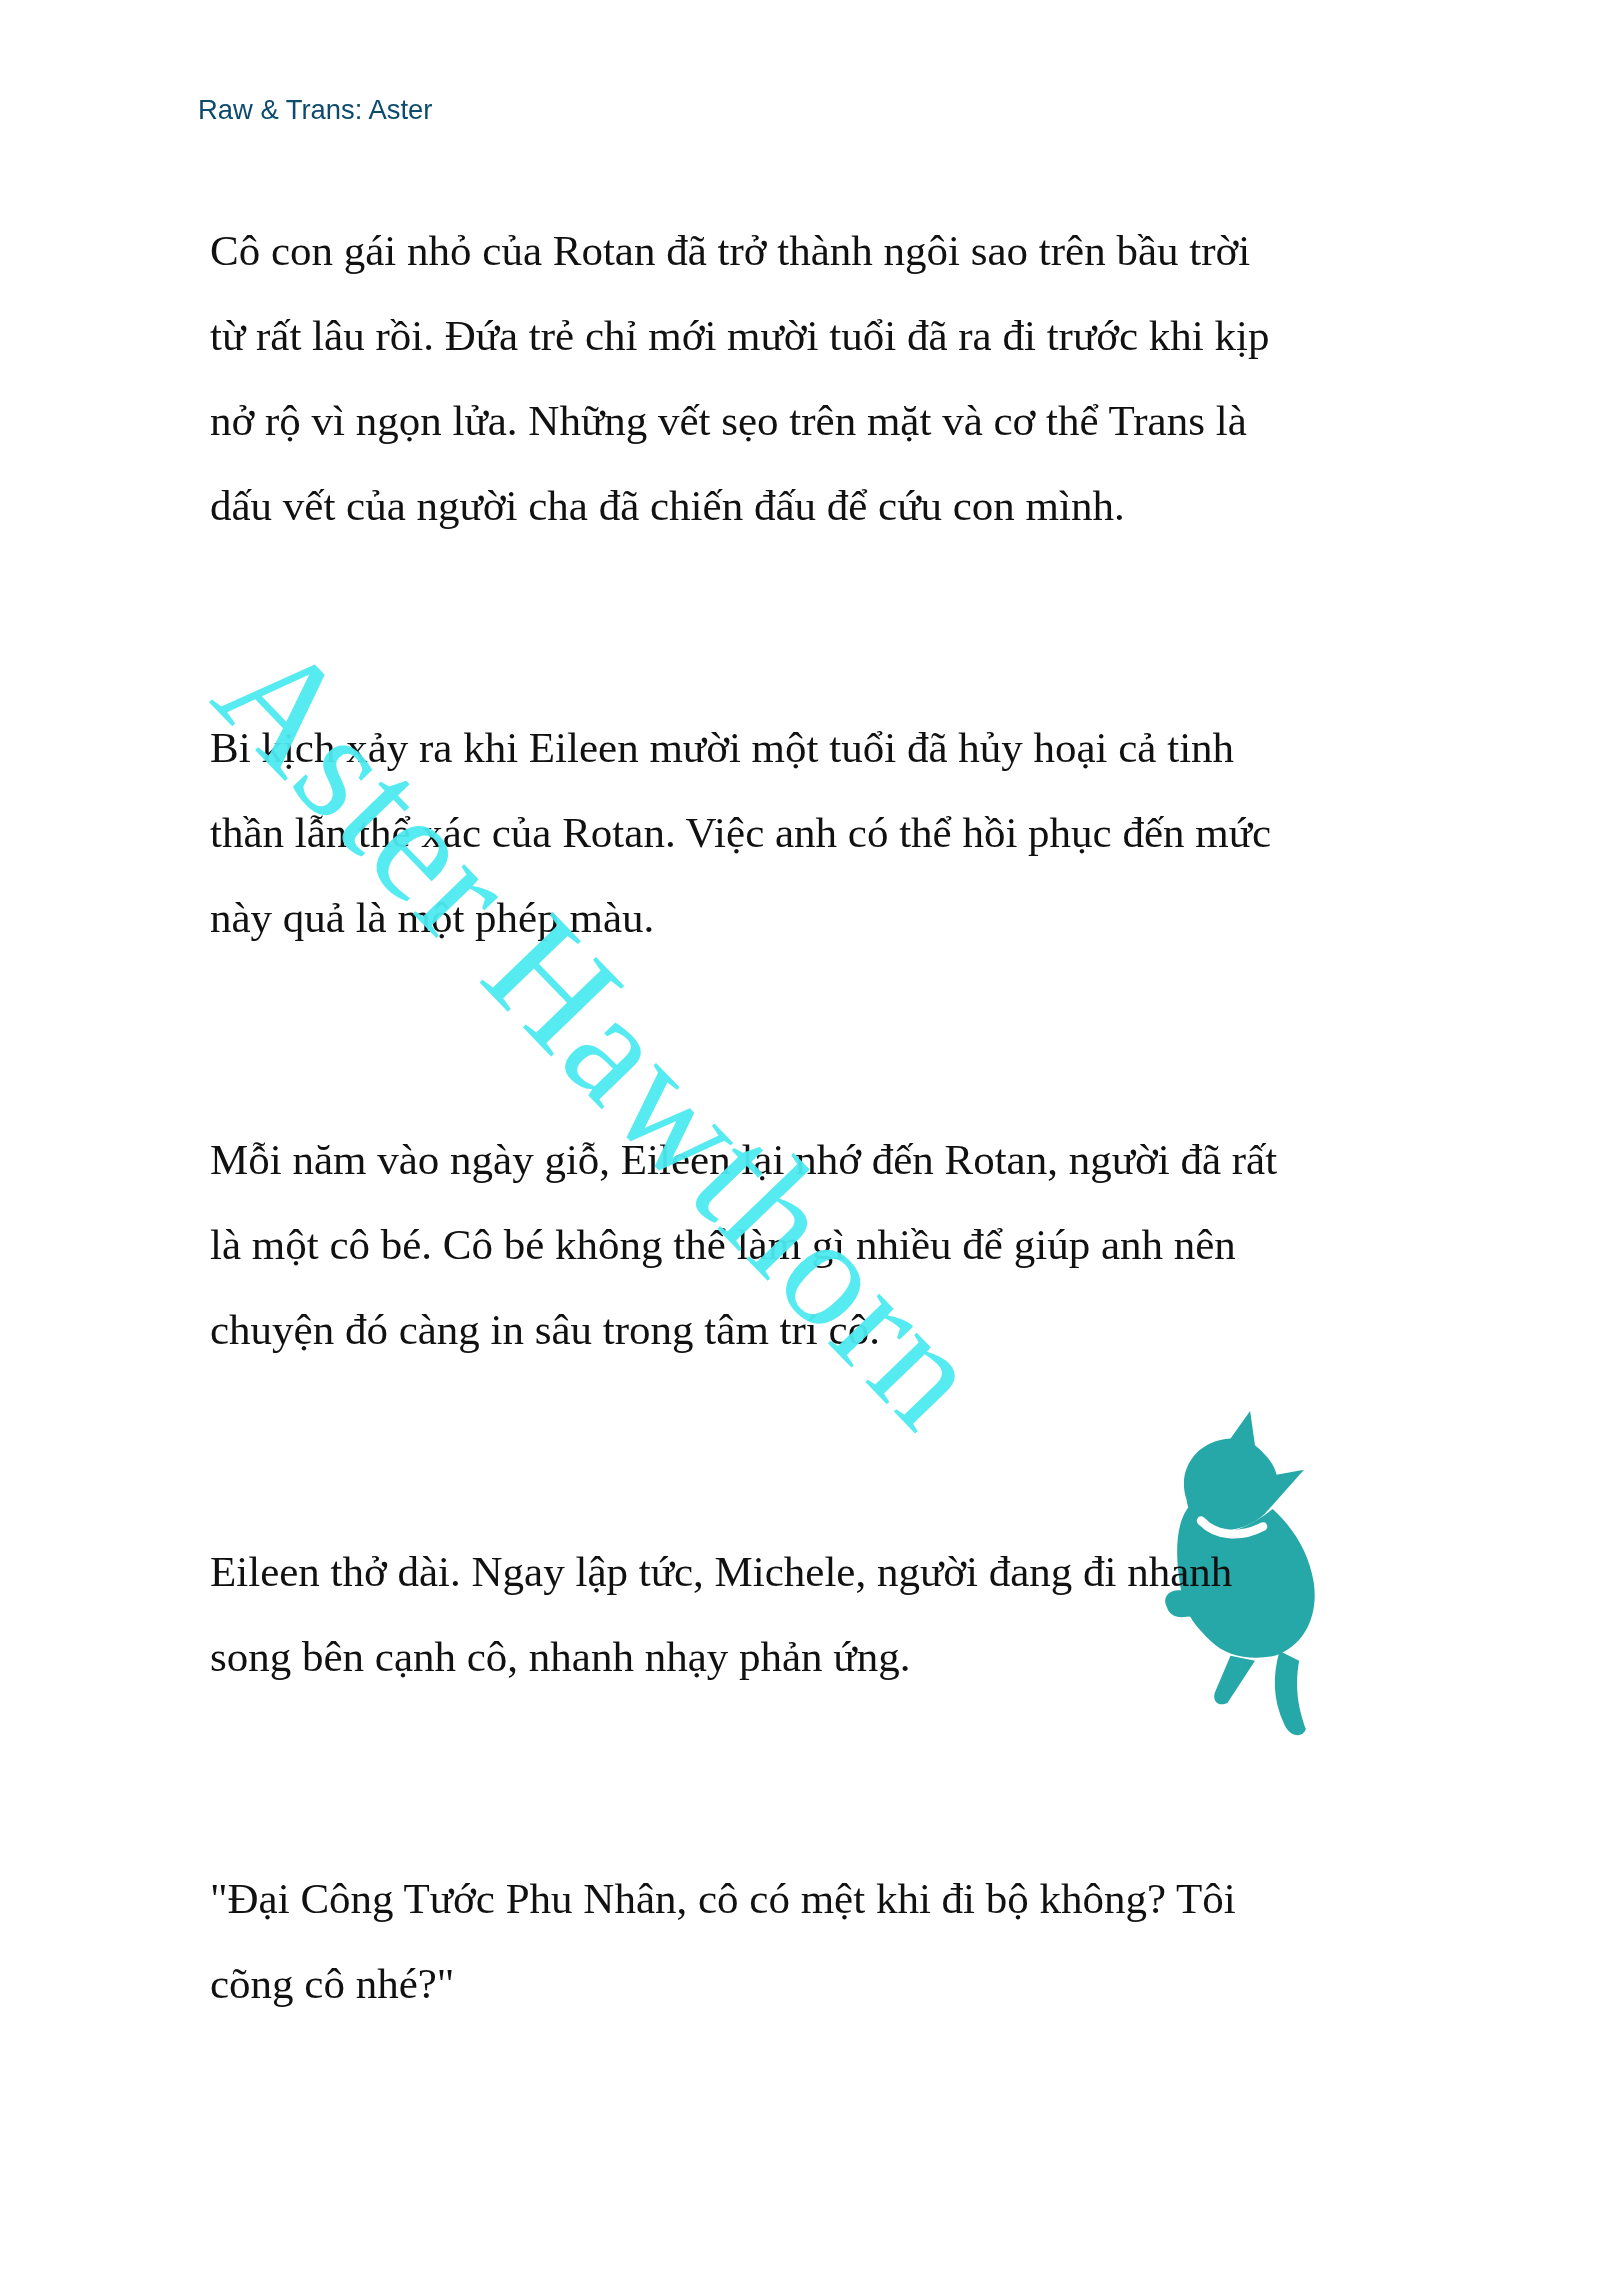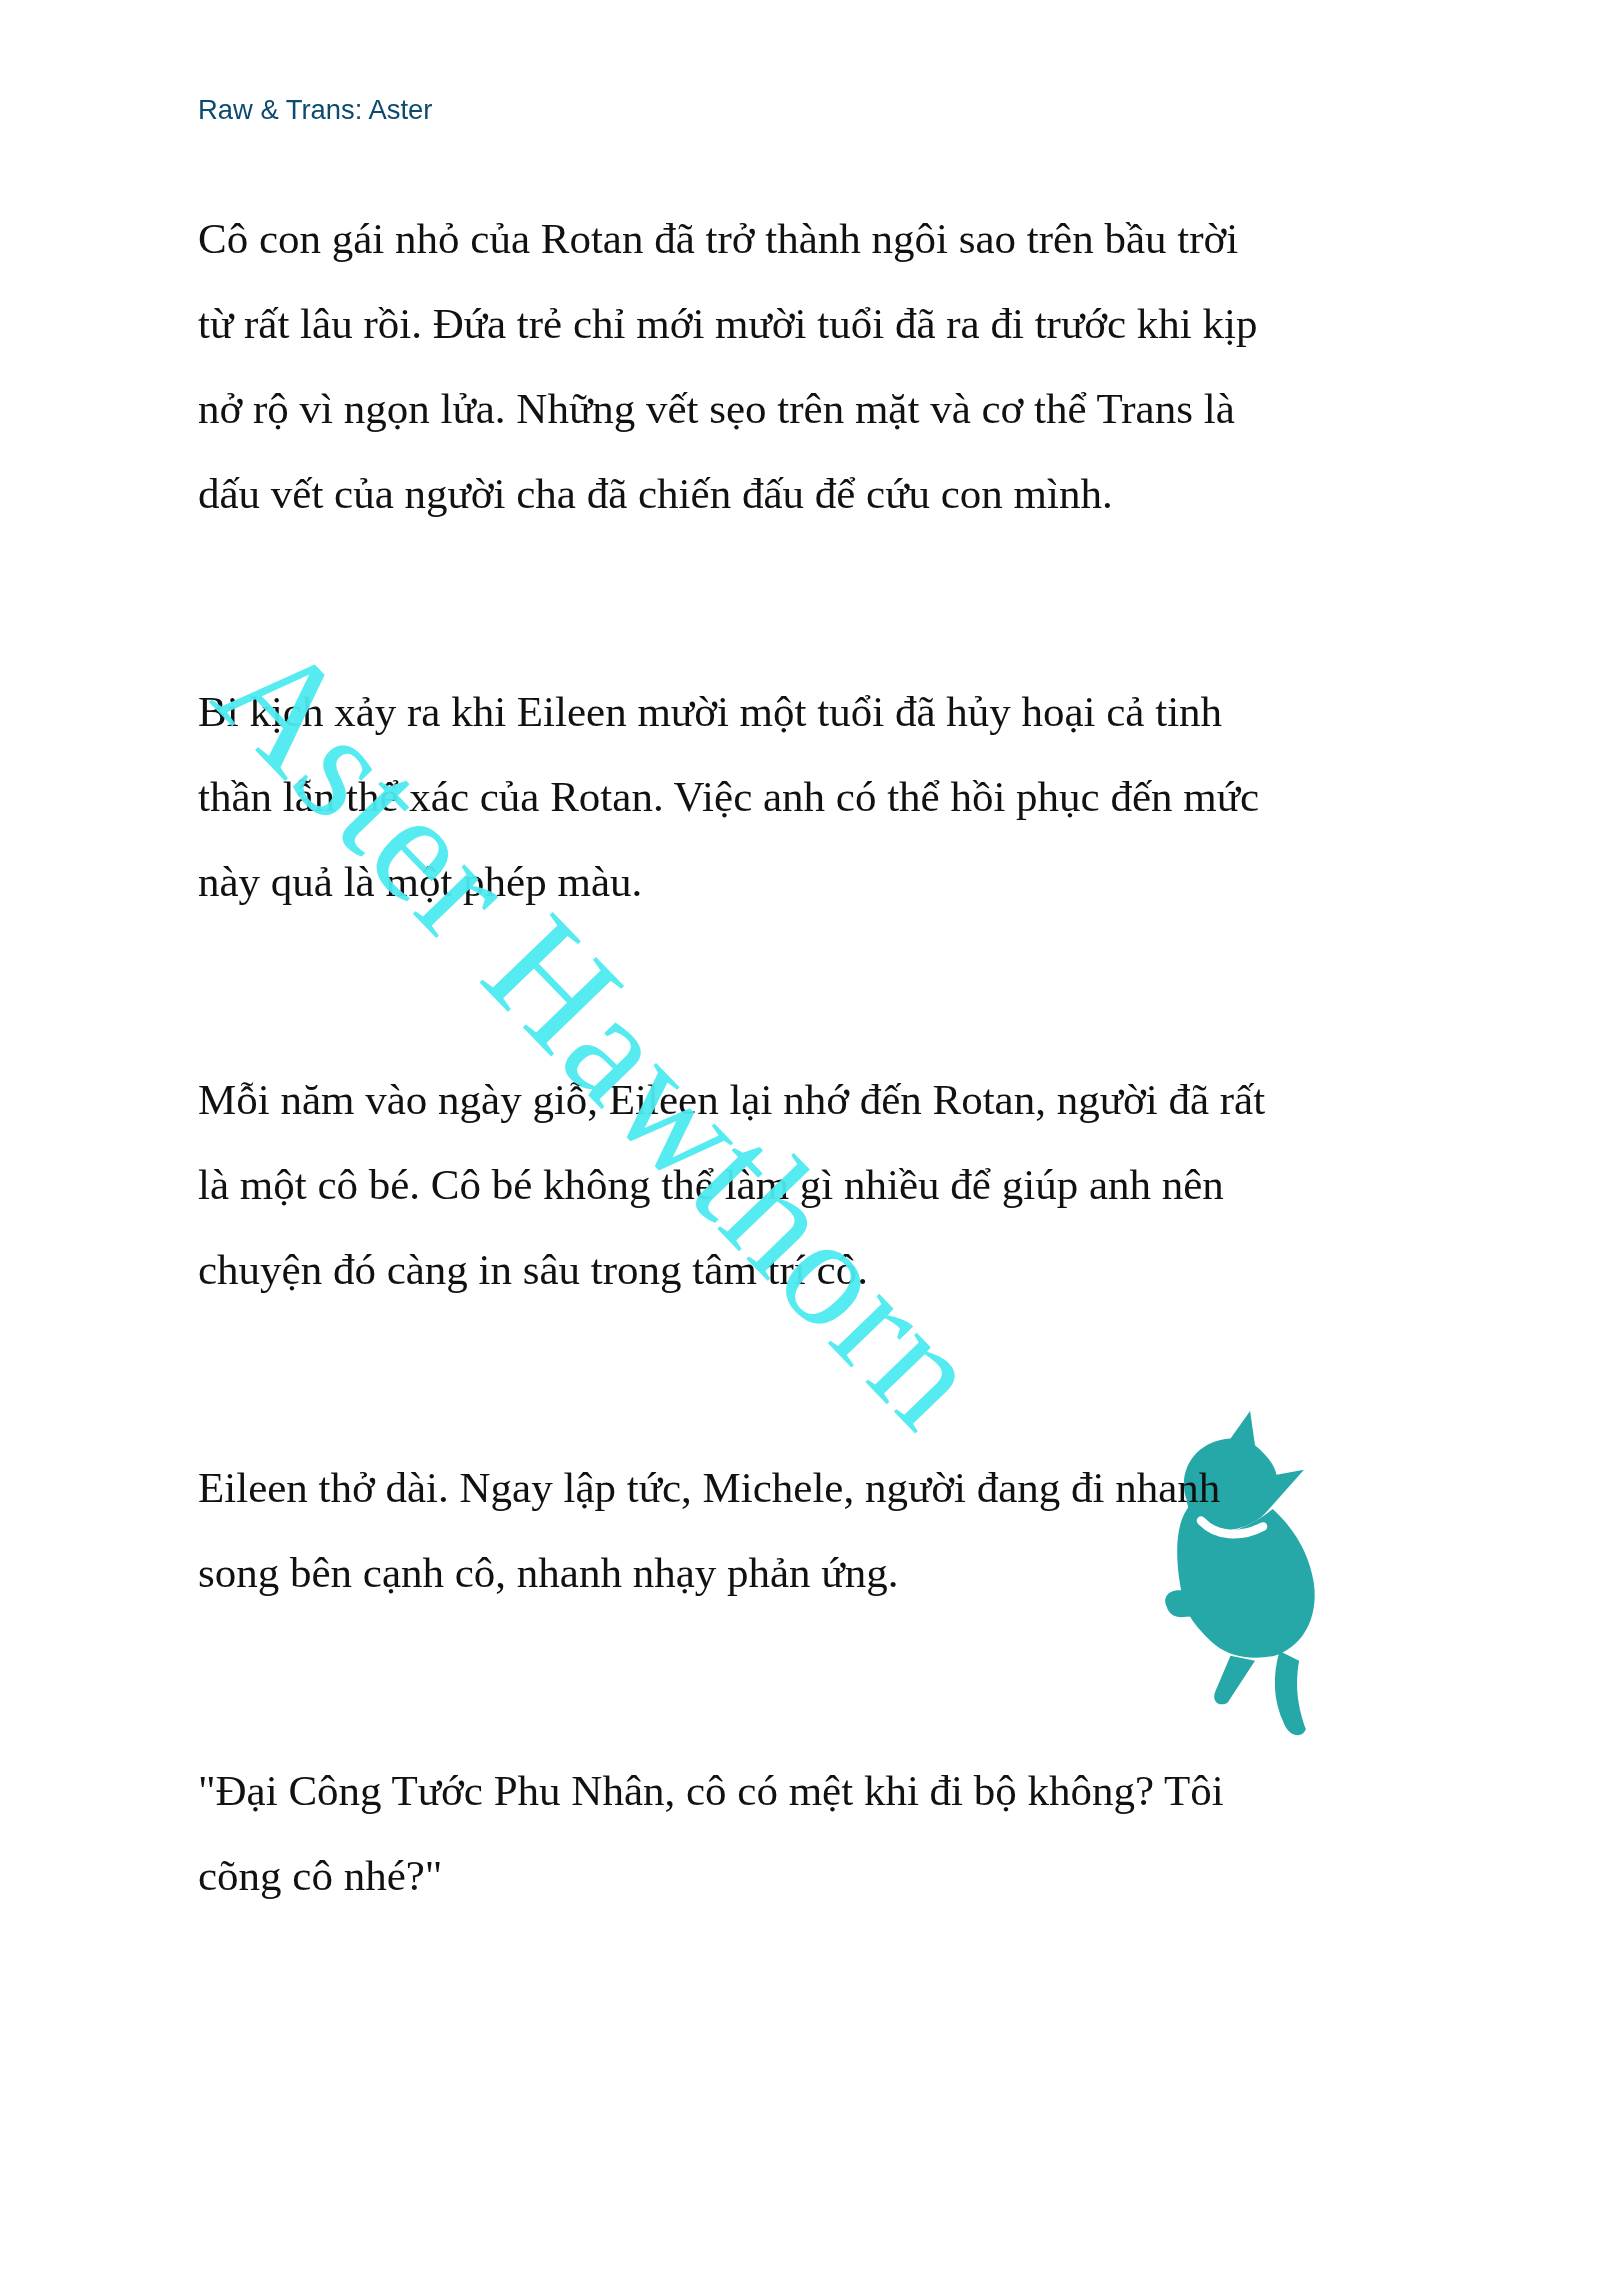--- a/index.html
+++ b/index.html
@@ -33,21 +33,21 @@
       left: 198px;
       top: 196px;
       width: 1264px;
       font-family: "Liberation Serif", serif;
       font-size: 43px;
       line-height: 85px;
       color: #111111;
       z-index: 2;
     }
     .para {
-      margin: 0;
+      margin: 12px;
       white-space: nowrap;
     }
     .para .line { display: block; }
     .gap-1 { height: 133px; }
     .watermark {
       position: absolute;
       left: 157px;
       top: 1019px;
       font-family: "Liberation Serif", serif;
       font-size: 155px;

